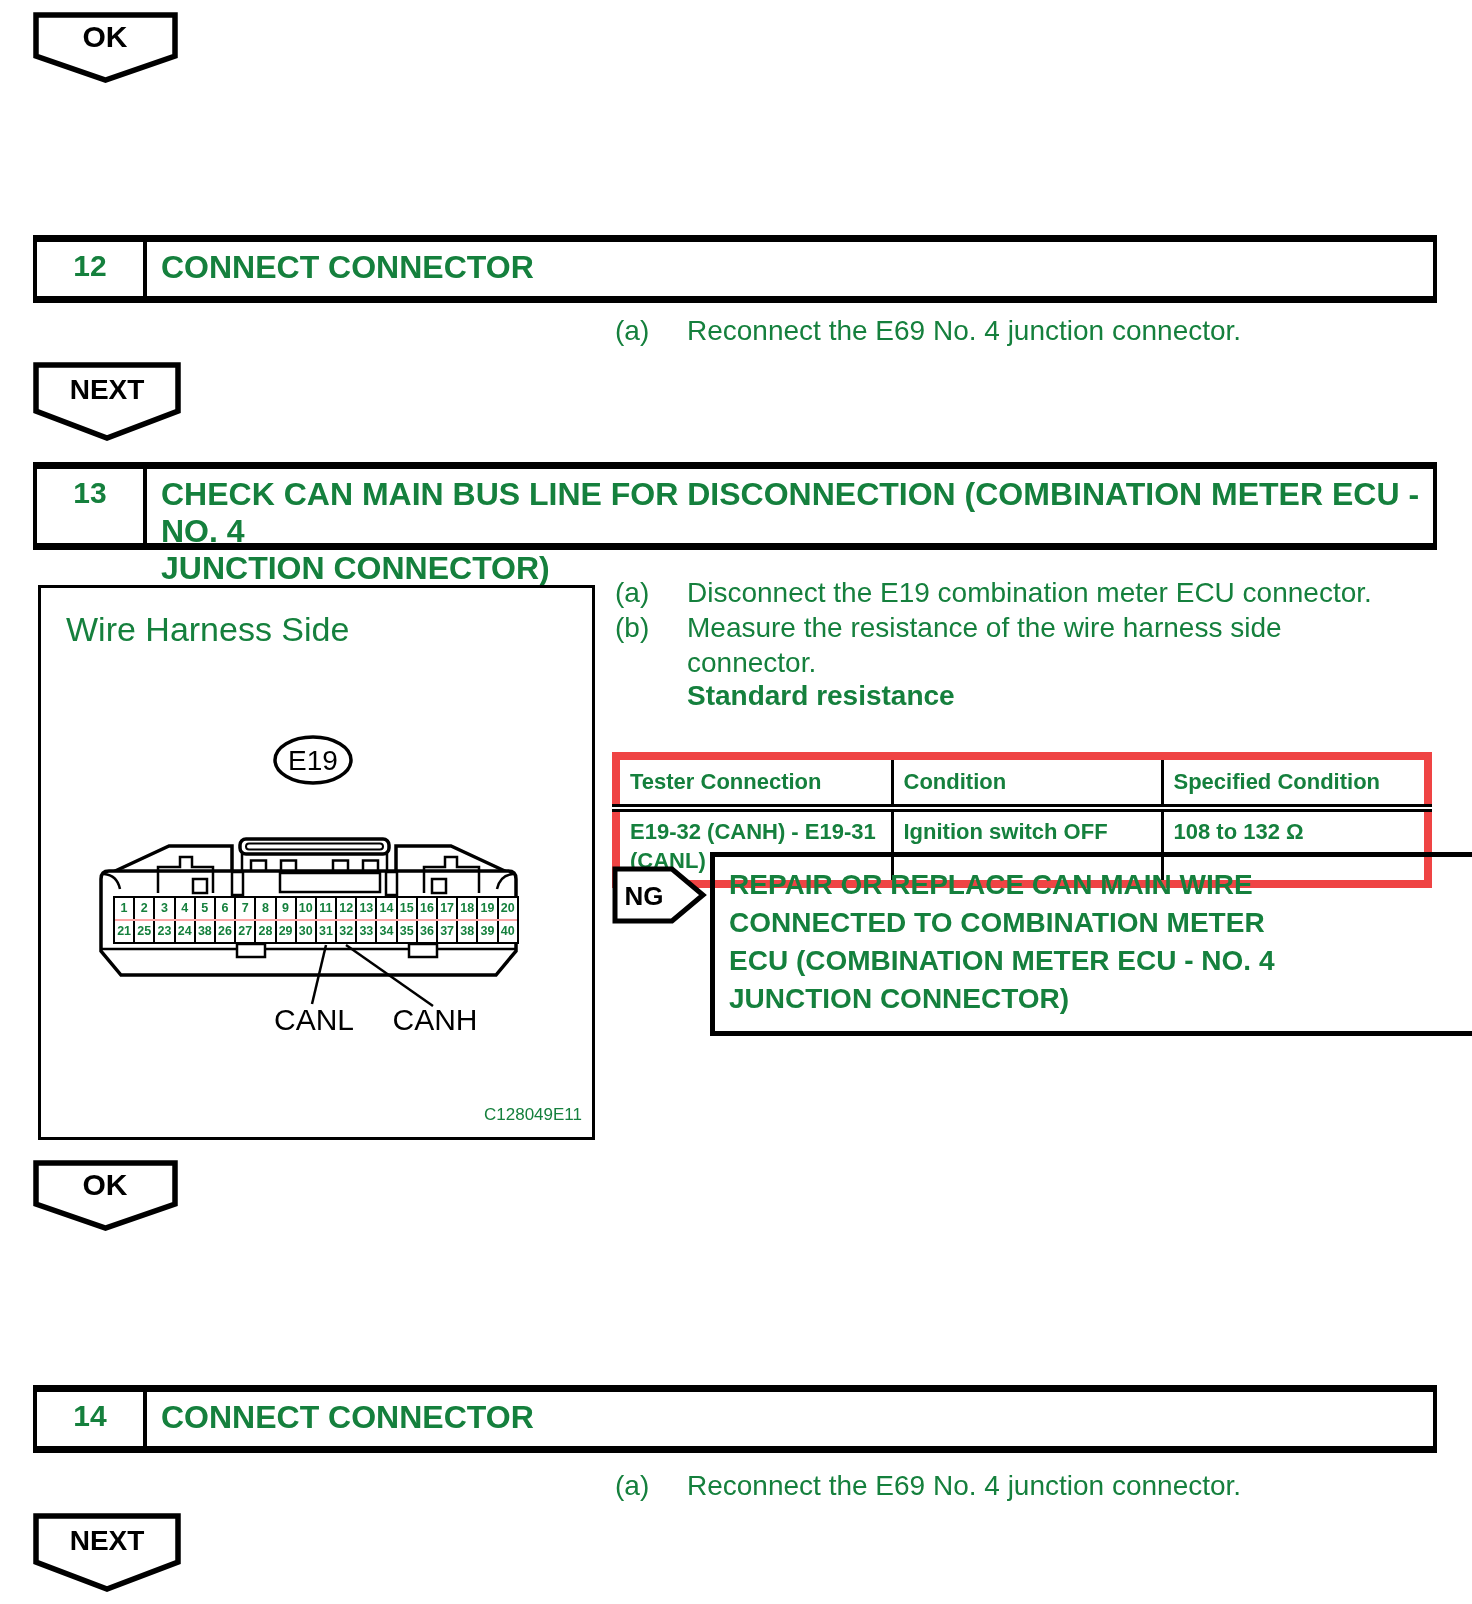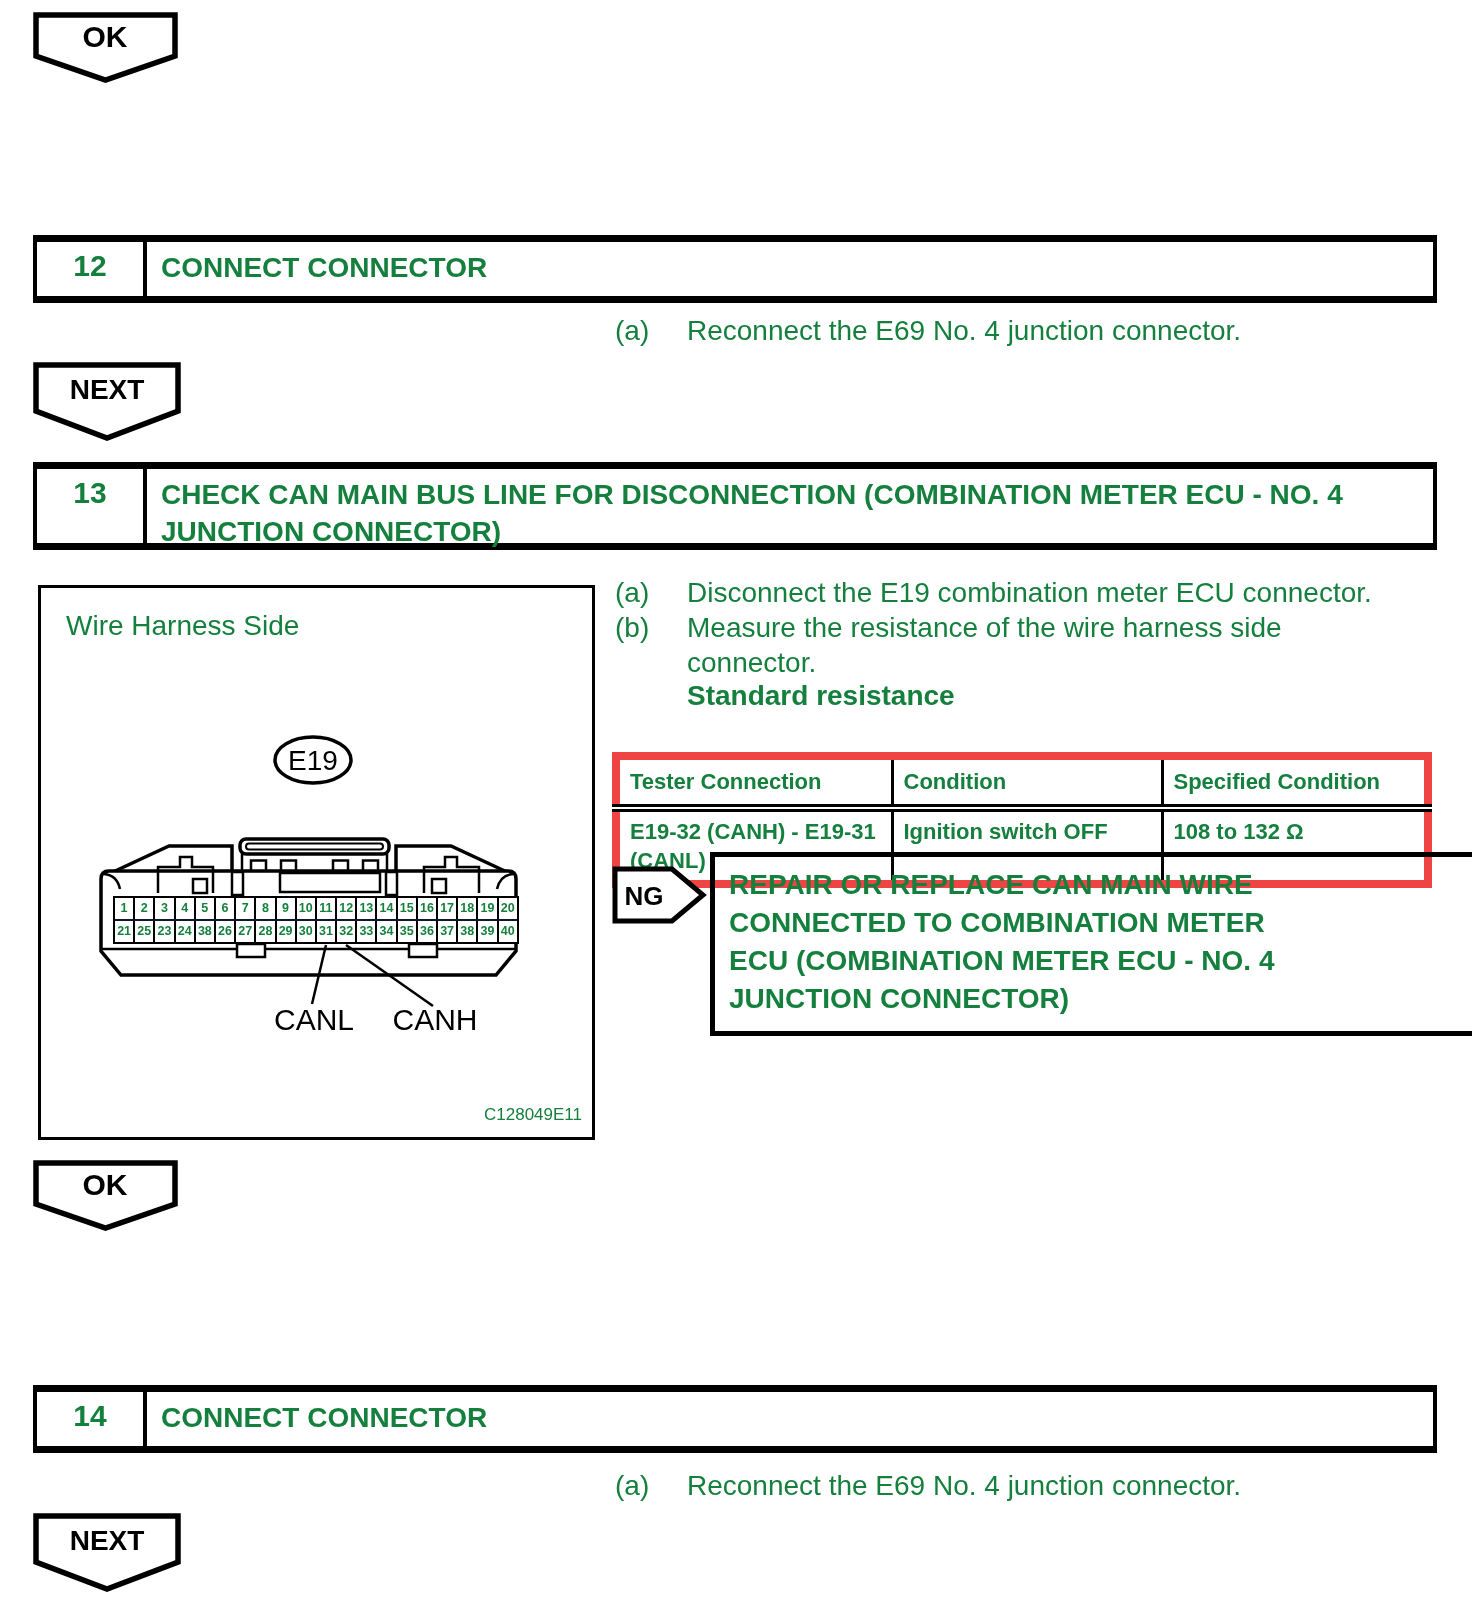--- a/index.html
+++ b/index.html
@@ -15,39 +15,39 @@
   
   .result-box{position:absolute;left:33px;width:1404px;height:62px;border:5px solid #000;
       box-sizing:border-box;display:flex;align-items:center;padding-left:14px;
       font-size:29px;font-weight:bold;letter-spacing:0.2px;}
 
   
   .step-box{position:absolute;left:33px;width:1404px;border:4px solid #000;
       border-top-width:7px;border-bottom-width:7px;box-sizing:border-box;display:flex;}
   .step-num{flex:0 0 106px;border-right:4px solid #000;display:flex;justify-content:center;
       padding-top:7px;font-size:30px;font-weight:bold;}
-  .step-title{flex:1;padding:7px 10px 0 14px;font-size:28px;font-weight:bold;line-height:37px;}
+  .step-title{flex:1;padding:7px 10px 0 14px;font-size:32px;font-weight:bold;line-height:37px;}
 
   
   .instr{position:absolute;display:flex;font-size:28px;line-height:35px;}
   .instr .lbl{flex:0 0 72px;}
   .instr .txt{flex:1;}
   .std-label{position:absolute;font-size:28px;font-weight:bold;}
 
   
   .figure{position:absolute;left:38px;top:585px;width:557px;height:555px;
       border:3px solid #000;box-sizing:border-box;background:#fff;}
-  .fig-caption{position:absolute;left:25px;top:22px;font-size:28px;}
+  .fig-caption{position:absolute;left:25px;top:22px;font-size:34px;}
   .fig-code{position:absolute;right:10px;bottom:12px;font-size:17px;}
   .fig-svg{position:absolute;left:0;top:0;}
   .fig-svg text{font-family:"Liberation Sans",sans-serif;fill:#000;}
 
   .pin-grid{position:absolute;left:72px;top:308px;border:2px solid #000;background:#fff;}
   .pin-row{display:flex;}
-  .pin-row + .pin-row{border-top:2px solid #0f172a;align-items:flex-end;}
+  .pin-row + .pin-row{border-top:2px solid #fca5a5;align-items:flex-end;}
   .pin{flex:0 0 18.2px;height:21px;line-height:21px;text-align:center;
       font-size:12.5px;font-weight:bold;border-right:2px solid #000;}
   .pin:last-child{border-right:none;}
 
   
   .res-table{position:absolute;left:612px;top:728px;border-collapse:collapse;
       table-layout:fixed;background:#fff;}
   .res-table th,.res-table td{border:3px solid #000;font-size:22px;font-weight:bold;
       text-align:left;padding:5px 10px;}
   .res-table{border:8px solid #ef4444;margin-top:24px;}

